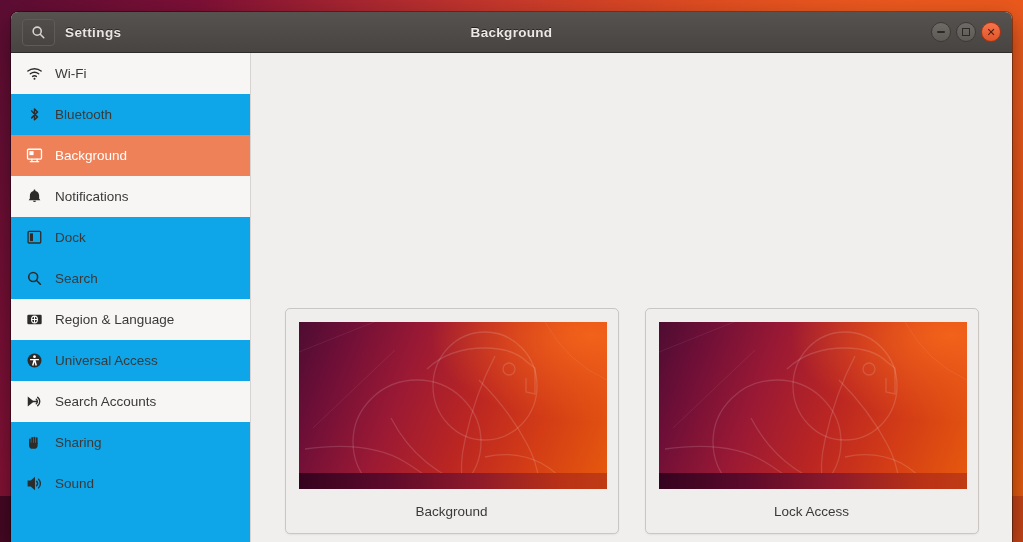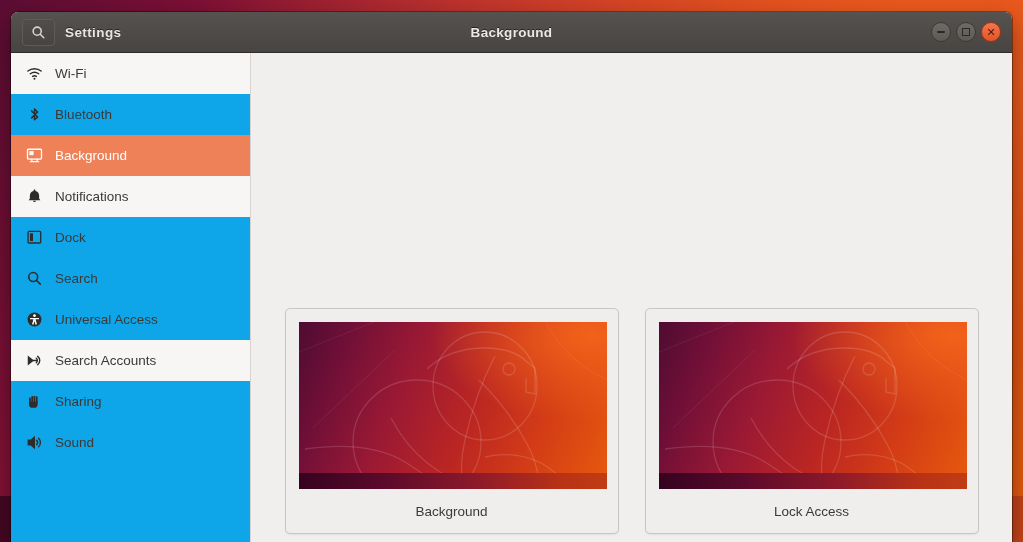--- a/index.html
+++ b/index.html
@@ -243,20 +243,31 @@
         <div class="side-row">
           <span class="ico">
             <svg width="17" height="17" viewBox="0 0 18 18" fill="none" stroke="currentColor" stroke-width="1.7">
               <circle cx="7.6" cy="7.4" r="4.7"></circle>
               <line x1="11.2" y1="11.1" x2="15.2" y2="15.1" stroke-linecap="round"></line>
             </svg>
           </span>
           <span class="lbl">Search</span>
         </div>
 
+        <div class="side-row alt">
+          <span class="ico">
+            <svg width="17" height="17" viewBox="0 0 18 18">
+              <rect x="1.4" y="4" width="15.2" height="10" rx="1.3" fill="currentColor"></rect>
+              <ellipse cx="9" cy="9" rx="3.1" ry="3.6" fill="none" stroke="#ffffff" stroke-width="1.15"></ellipse>
+              <line x1="9" y1="5.4" x2="9" y2="12.6" stroke="#ffffff" stroke-width="1.05"></line>
+              <line x1="5.9" y1="9" x2="12.1" y2="9" stroke="#ffffff" stroke-width="1.05"></line>
+            </svg>
+          </span>
+          <span class="lbl">Region &amp; Language</span>
+        </div>
 
         <div class="side-row">
           <span class="ico">
             <svg width="17" height="17" viewBox="0 0 18 18">
               <circle cx="9" cy="9" r="7.4" fill="currentColor"></circle>
               <circle cx="9" cy="4.9" r="1.45" fill="#ffffff"></circle>
               <path d="M4.3 7.3h9.4v1.5H10.1l1.5 5.3-1.5.45L9 10.6l-1.1 3.95-1.5-.45 1.5-5.3H4.3z" fill="#ffffff"></path>
             </svg>
           </span>
           <span class="lbl">Universal Access</span>

